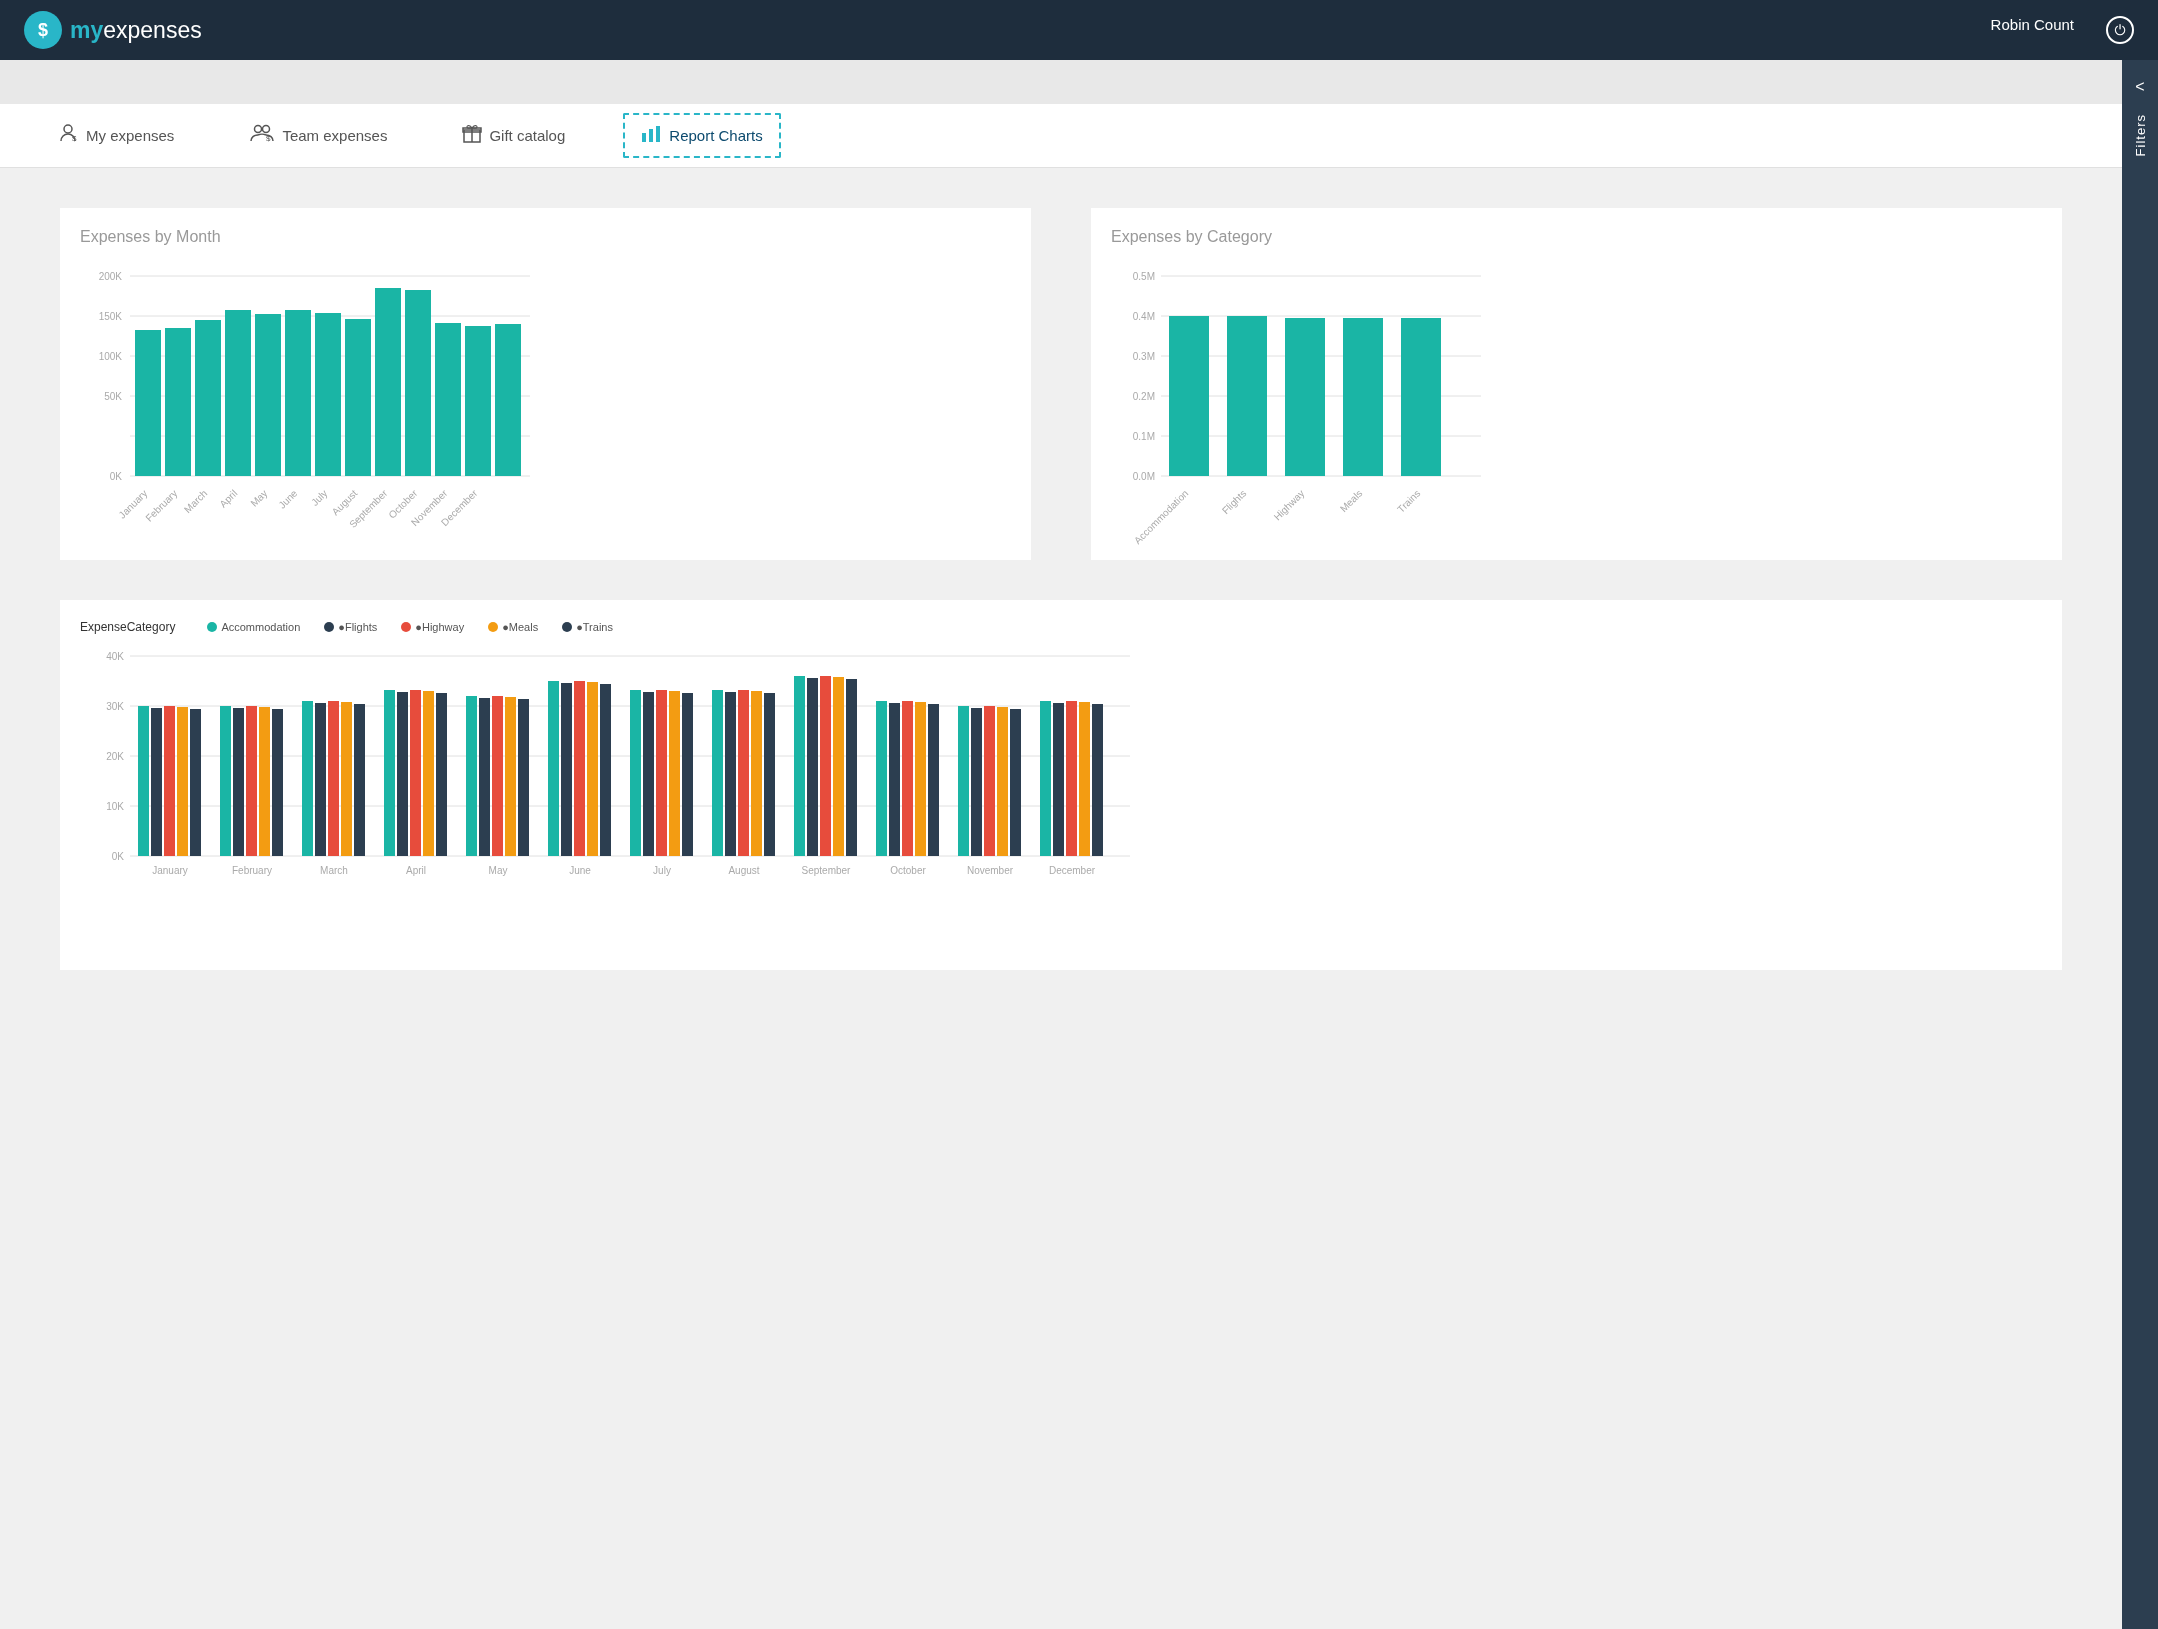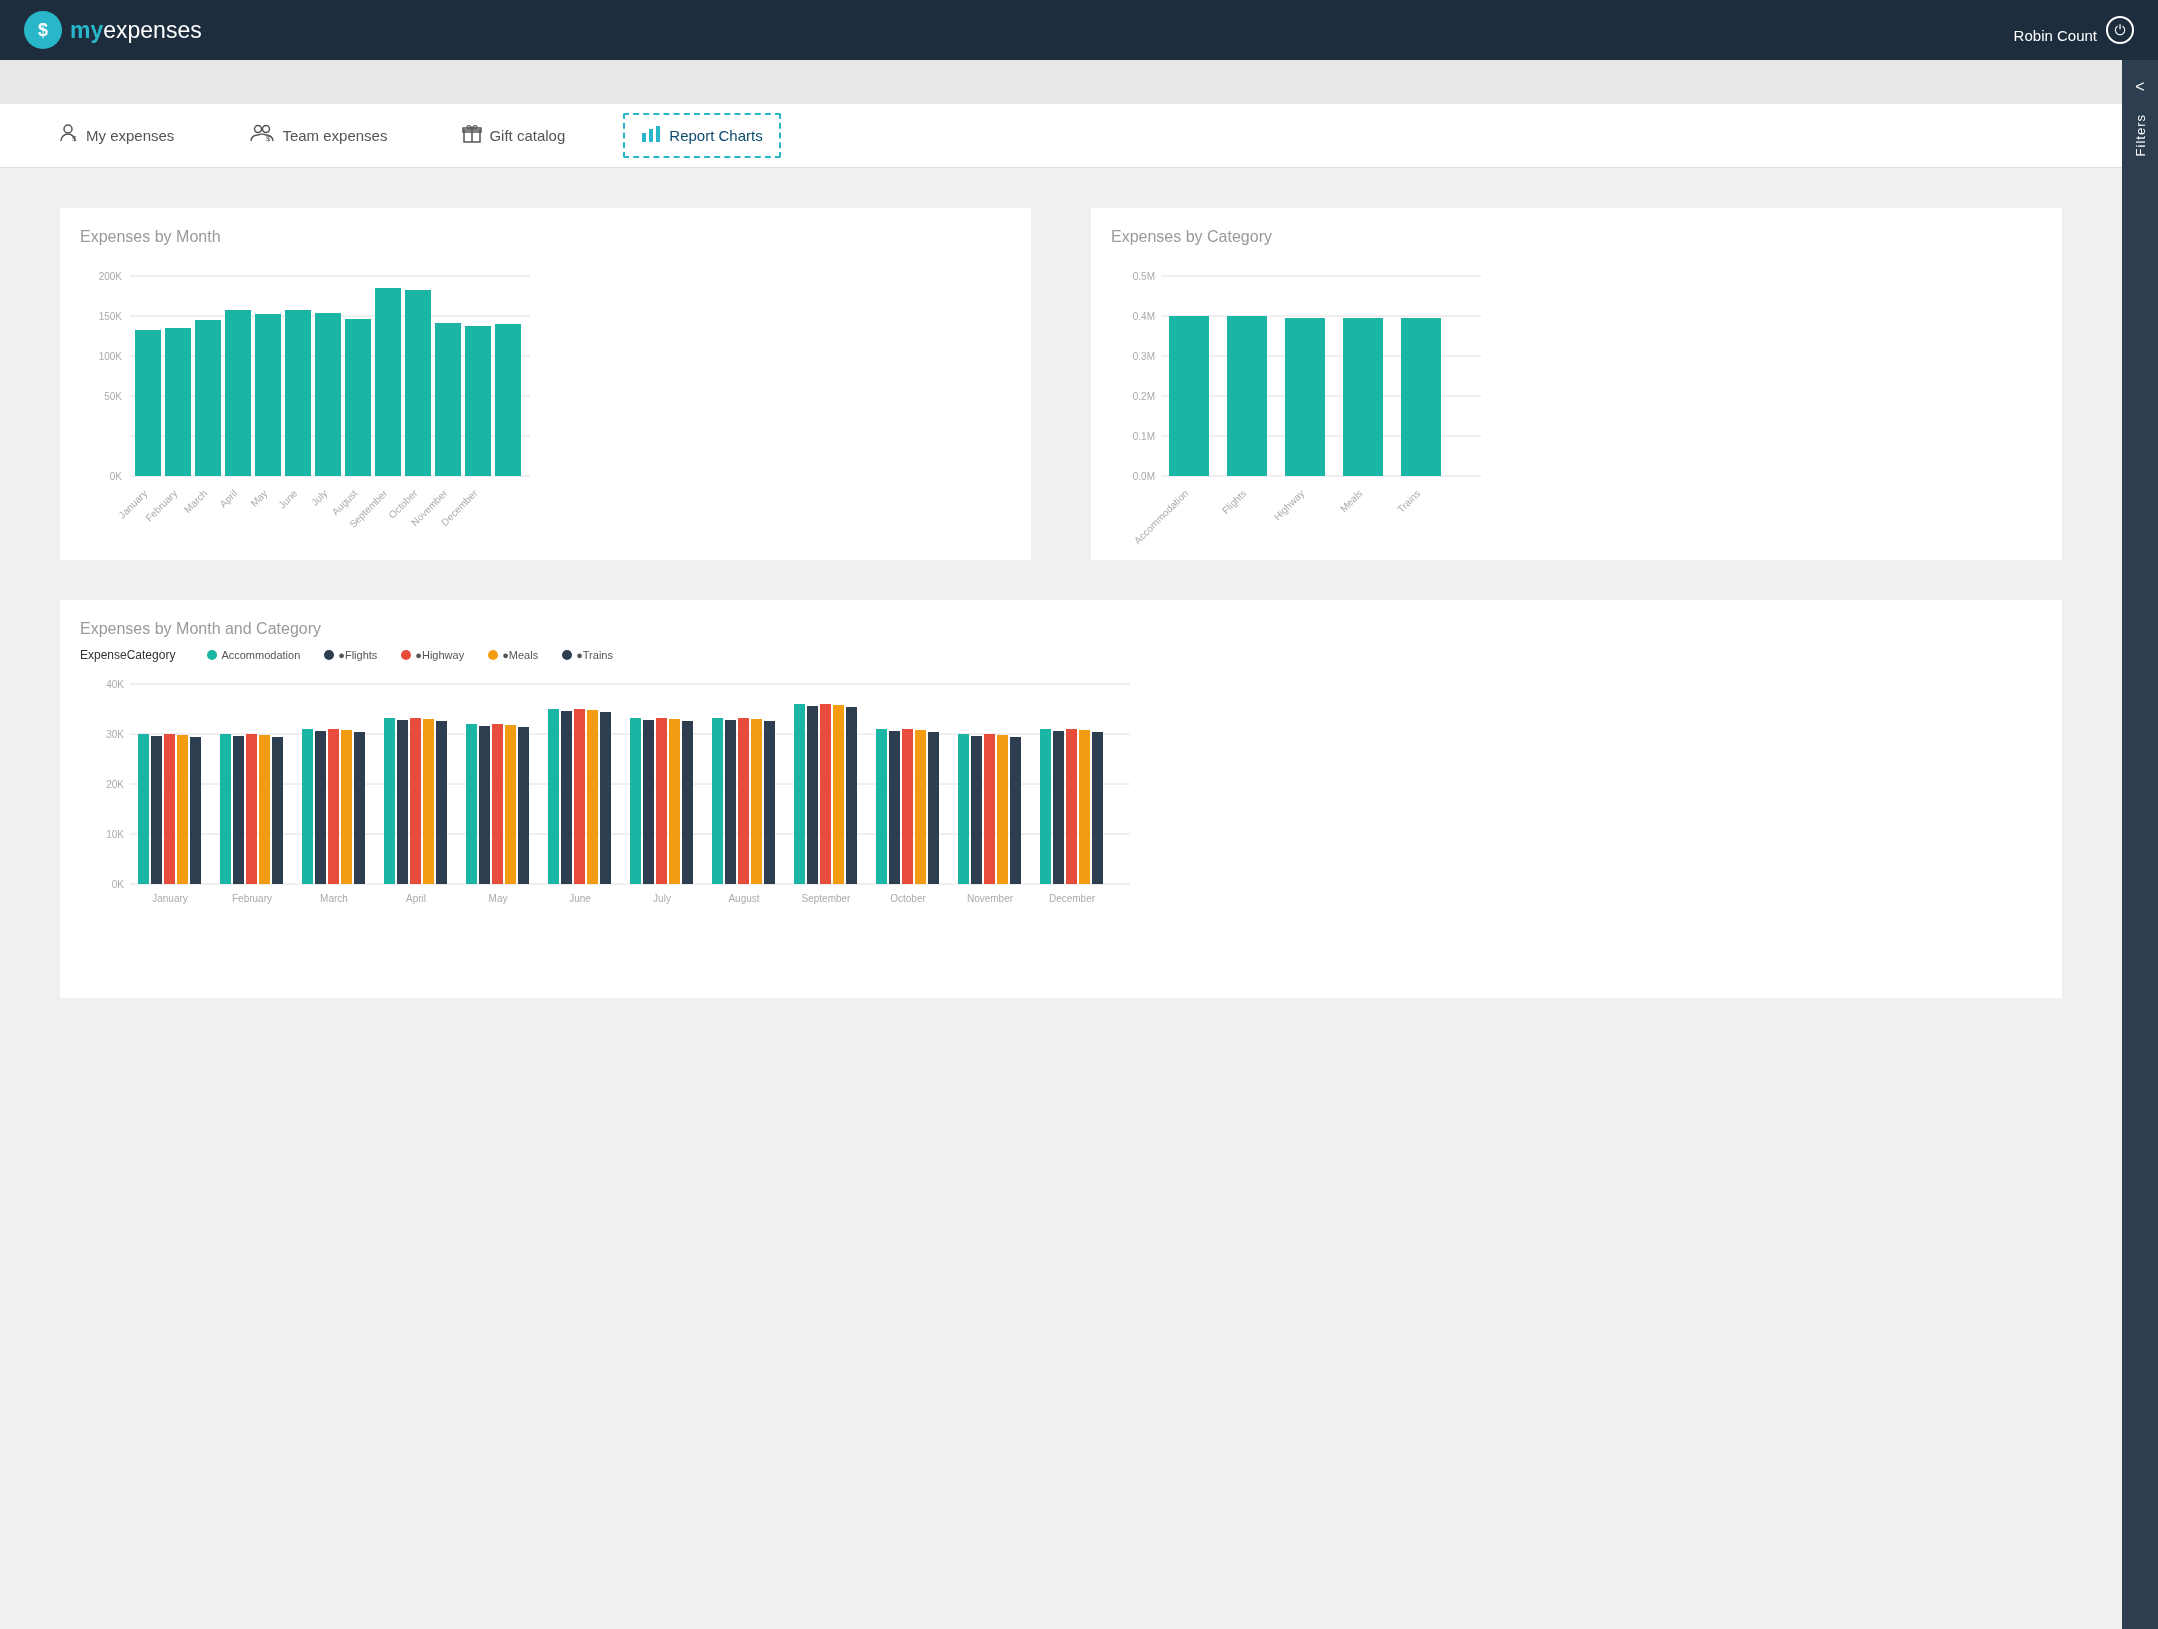--- a/index.html
+++ b/index.html
@@ -26,22 +26,22 @@
       display: flex; align-items: center; justify-content: center;
       color: white; font-weight: bold; font-size: 18px;
     }
     .logo-text {
       color: white;
       font-size: 23px;
     }
     .logo-text span { color: #29b6c8; font-weight: bold; }
     .header-right {
       display: flex;
-      align-items: flex-end;
-      gap: 9px;
+      align-items: flex-start;
+      gap: 32px;
       color: white;
       font-size: 15px;
     }
     .power-icon {
       width: 28px; height: 28px;
       border: 2px solid white;
       border-radius: 50%;
       display: flex; align-items: center; justify-content: center;
       cursor: pointer;
     }
@@ -333,21 +333,20 @@
           <text x="78" y="238" class="axis-label" text-anchor="end" transform="rotate(-45,78,238)">Accommodation</text>
           <text x="136" y="238" class="axis-label" text-anchor="end" transform="rotate(-45,136,238)">Flights</text>
           <text x="194" y="238" class="axis-label" text-anchor="end" transform="rotate(-45,194,238)">Highway</text>
           <text x="252" y="238" class="axis-label" text-anchor="end" transform="rotate(-45,252,238)">Meals</text>
           <text x="310" y="238" class="axis-label" text-anchor="end" transform="rotate(-45,310,238)">Trains</text>
         </svg>
       </div>
     </div>
 
     <div class="chart-bottom">
-      <div class="chart-title">Expenses by Month and Category</div>
       
       
       <div class="legend-container">
         <span class="legend-category-label">ExpenseCategory</span>
         <div class="legend-item">
           <div class="legend-dot" style="background:#1ab5a5;"></div>
           <span>Accommodation</span>
         </div>
         <div class="legend-item">
           <div class="legend-dot" style="background:#2c3e50;"></div>

